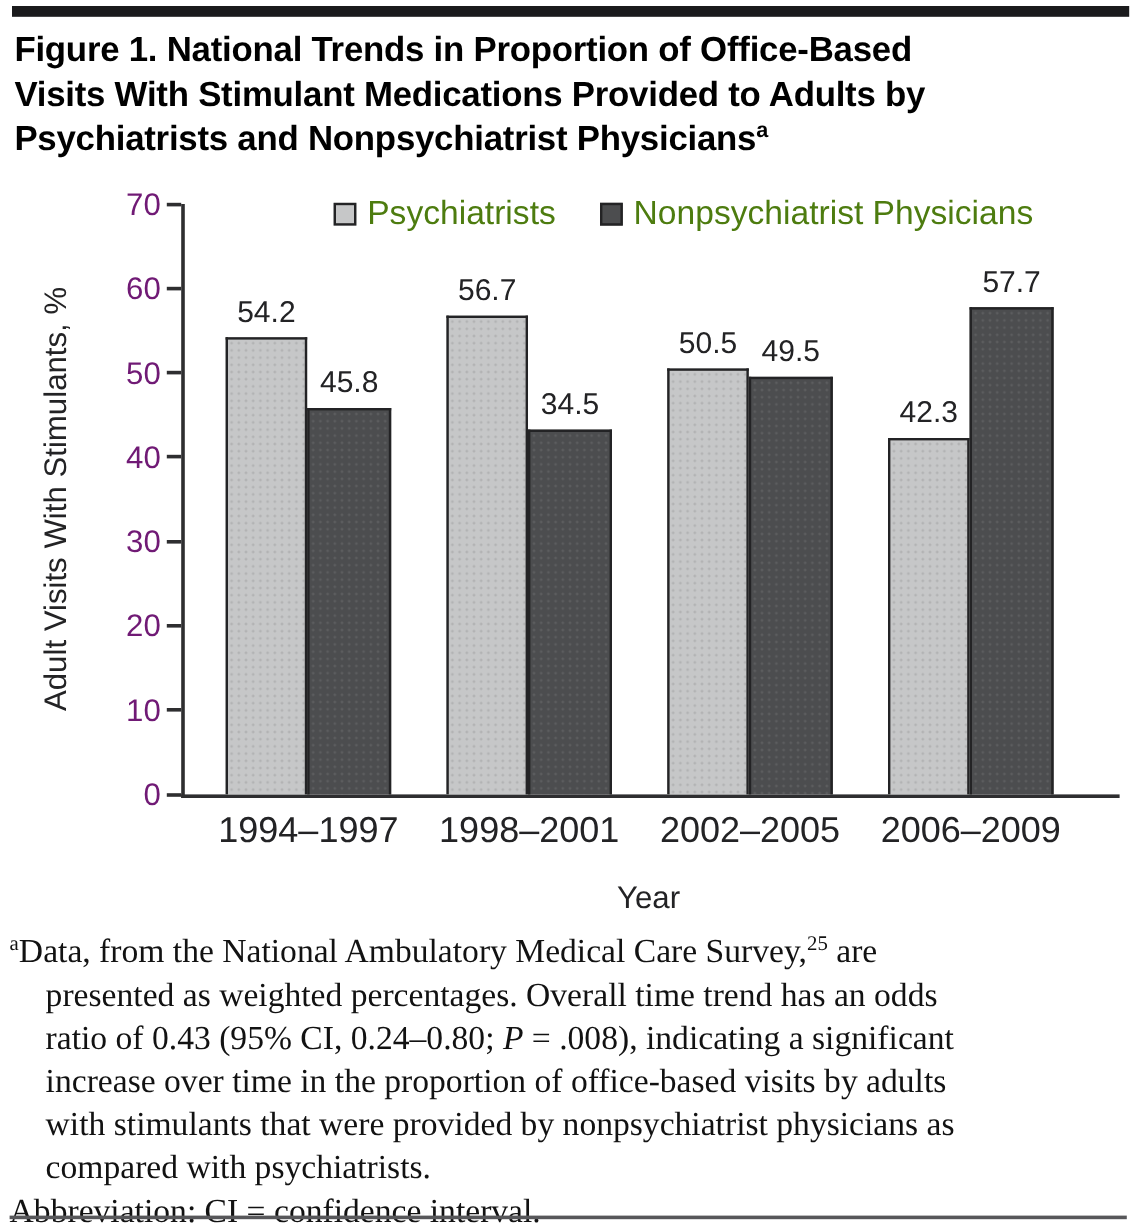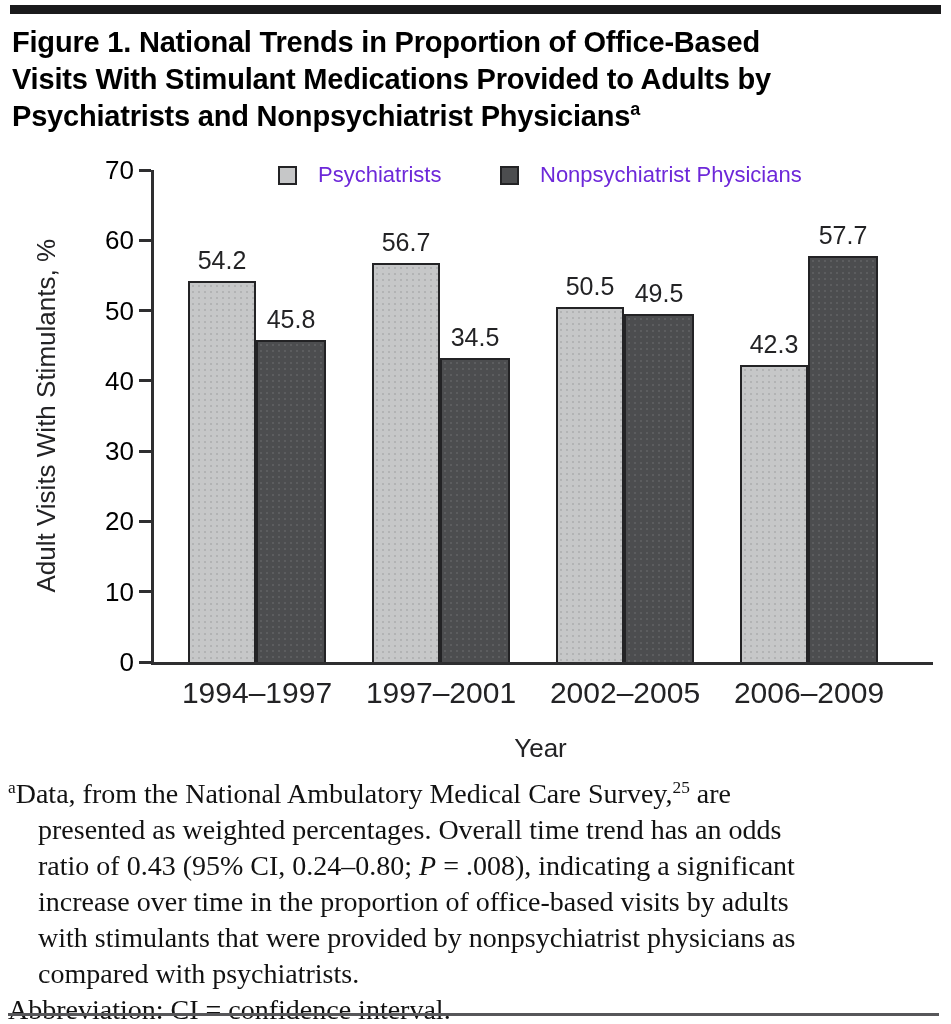--- a/index.html
+++ b/index.html
@@ -22,40 +22,40 @@
   
   .chart { position:absolute; left:0; top:150px; width:951px; height:628px; }
 
   .plot {
     position:absolute; left:151px; top:20px; width:779px; height:492px;
     border-left:3px solid #2e2e30; border-bottom:3px solid #2e2e30;
   }
   .y-tick-mark { position:absolute; width:12px; height:3px; background:#2e2e30; left:-15px; }
   .y-tick-label {
     position:absolute; left:-78px; width:58px; text-align:right;
-    font-size:26px; line-height:32px; color:#000000;
+    font-size:26px; line-height:32px; color:#701a75;
   }
   .bar { position:absolute; bottom:0; border:2px solid #232325; border-bottom:none; box-sizing:border-box; }
   .bar.s0 { background-image:radial-gradient(rgba(0,0,0,0.10) 1px, transparent 1.3px); background-size:6px 6px; }
   .bar.s1 { background-image:radial-gradient(rgba(255,255,255,0.09) 1px, transparent 1.3px); background-size:6px 6px; }
   .bar-value-label {
     position:absolute; text-align:center; font-size:25px; color:#232325; line-height:28px;
   }
   .x-tick-label {
     position:absolute; top:506px; width:218px; text-align:center;
     font-size:30px; color:#232325;
   }
 
   .legend { position:absolute; left:0; top:-8px; width:779px; height:26px; }
   .legend-item { position:absolute; display:flex; align-items:center; top:0; }
   .swatch {
     display:inline-block; width:19px; height:19px; border:2px solid #232325;
     box-sizing:border-box; margin-right:9px;
   }
-  .legend-label { font-size:22px; color:#6d28d9;margin-left:12px; }
+  .legend-label { font-size:28px; color:#4d7c0f; }
 
   .y-axis-title {
     position:absolute; left:28px; top:20px; width:36px; height:492px;
     display:flex; align-items:center; justify-content:center;
   }
   .y-axis-title span {
     writing-mode:vertical-rl; transform:rotate(180deg);
     font-size:26px; color:#232325; white-space:nowrap;
   }
   .x-axis-title {
@@ -121,21 +121,21 @@
         <div class="y-tick-label" style="top: -16px;">70</div>
         <div class="bar s0" style="left: 34px; width: 68px; height: 381px; background-color: rgb(198, 199, 200);"></div>
         <div class="bar-value-label" style="left: 19px; width: 98px; bottom: 388px;">54.2</div>
         <div class="bar s1" style="left: 102px; width: 70px; height: 322px; background-color: rgb(76, 77, 79);"></div>
         <div class="bar-value-label" style="left: 87px; width: 100px; bottom: 329px;">45.8</div>
         <div class="x-tick-label" style="left: -6px;">1994–1997</div>
         <div class="bar s0" style="left: 218px; width: 68px; height: 399px; background-color: rgb(198, 199, 200);"></div>
         <div class="bar-value-label" style="left: 203px; width: 98px; bottom: 406px;">56.7</div>
         <div class="bar s1" style="left: 286px; width: 70px; height: 304px; background-color: rgb(76, 77, 79);"></div>
         <div class="bar-value-label" style="left: 271px; width: 100px; bottom: 311px;">34.5</div>
-        <div class="x-tick-label" style="left: 178px;">1997–2001</div>
+        <div class="x-tick-label" style="left: 178px;">1998–2001</div>
         <div class="bar s0" style="left: 402px; width: 68px; height: 355px; background-color: rgb(198, 199, 200);"></div>
         <div class="bar-value-label" style="left: 387px; width: 98px; bottom: 362px;">50.5</div>
         <div class="bar s1" style="left: 470px; width: 70px; height: 348px; background-color: rgb(76, 77, 79);"></div>
         <div class="bar-value-label" style="left: 455px; width: 100px; bottom: 355px;">49.5</div>
         <div class="x-tick-label" style="left: 362px;">2002–2005</div>
         <div class="bar s0" style="left: 586px; width: 68px; height: 297px; background-color: rgb(198, 199, 200);"></div>
         <div class="bar-value-label" style="left: 571px; width: 98px; bottom: 304px;">42.3</div>
         <div class="bar s1" style="left: 654px; width: 70px; height: 406px; background-color: rgb(76, 77, 79);"></div>
         <div class="bar-value-label" style="left: 639px; width: 100px; bottom: 413px;">57.7</div>
         <div class="x-tick-label" style="left: 546px;">2006–2009</div>

